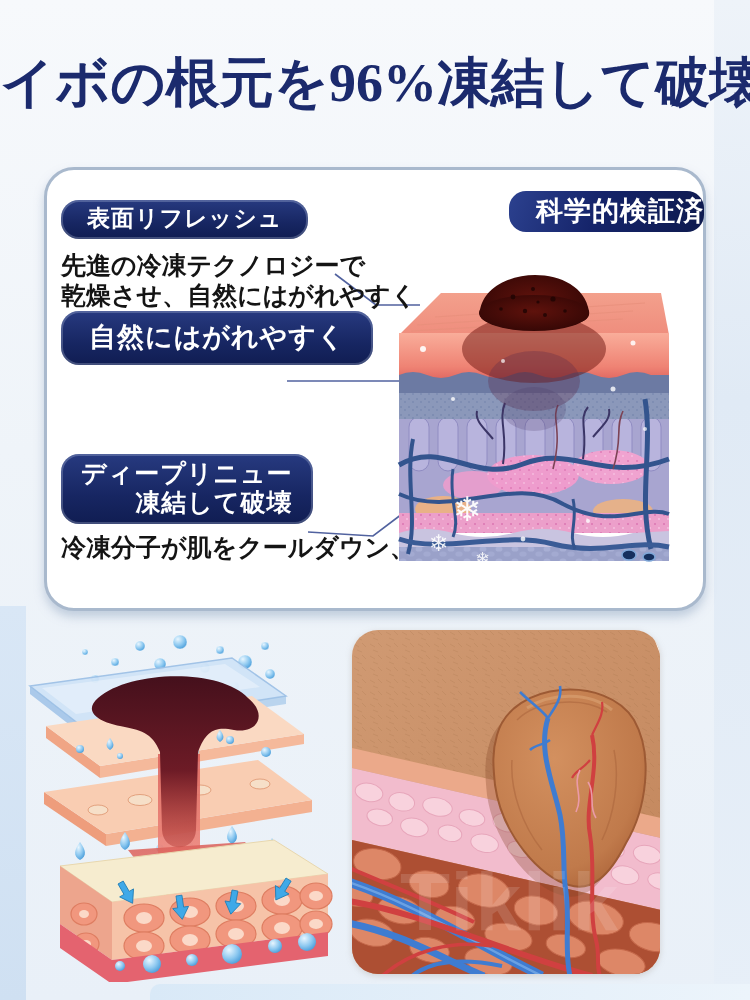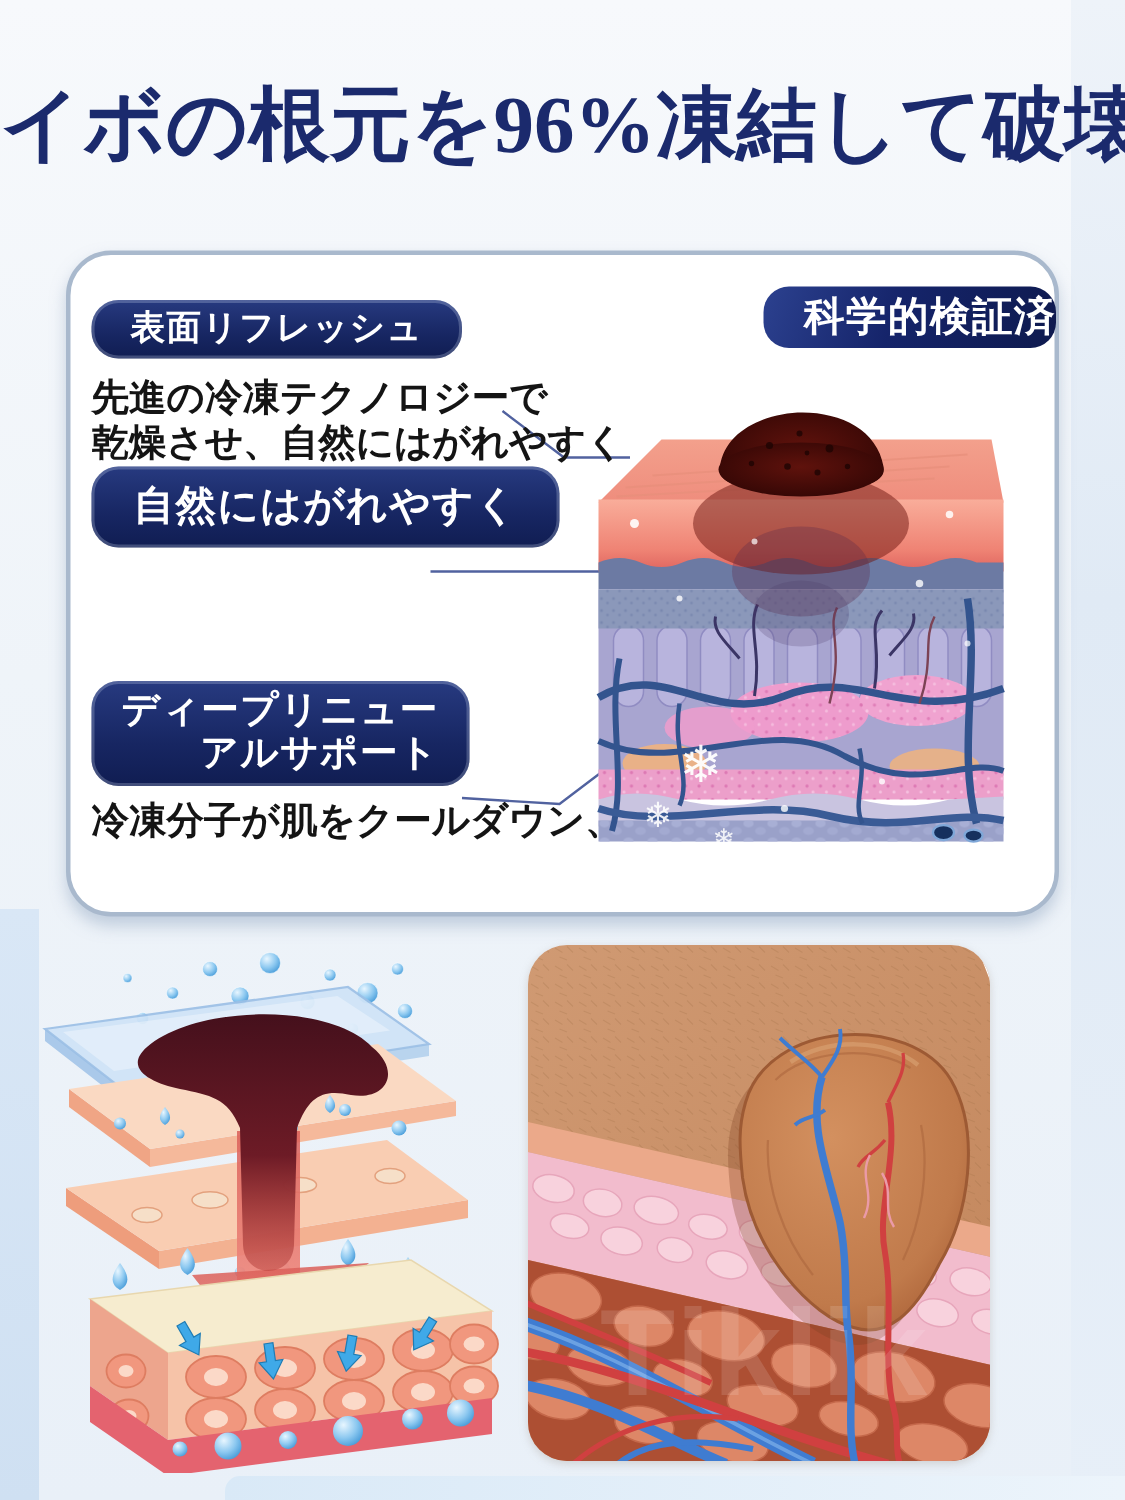--- a/index.html
+++ b/index.html
@@ -209,21 +209,21 @@
       </div>
     </div>
 
     <div class="point p2">
       <div class="badge b2">自然にはがれやすく</div>
     </div>
 
     <div class="point p3">
       <div class="badge b3">
         <span>ディープリニュー</span>
-        <span>アルサポート</span>
+        <span>凍結して破壊</span>
       </div>
       <div class="ptext">
         <div>冷凍分子が肌をクールダウン、</div>
       </div>
     </div>
 
     <div class="verified-badge">科学的検証済み</div>
   </section>
 
   <svg class="illus-left" viewBox="0 0 320 348">

